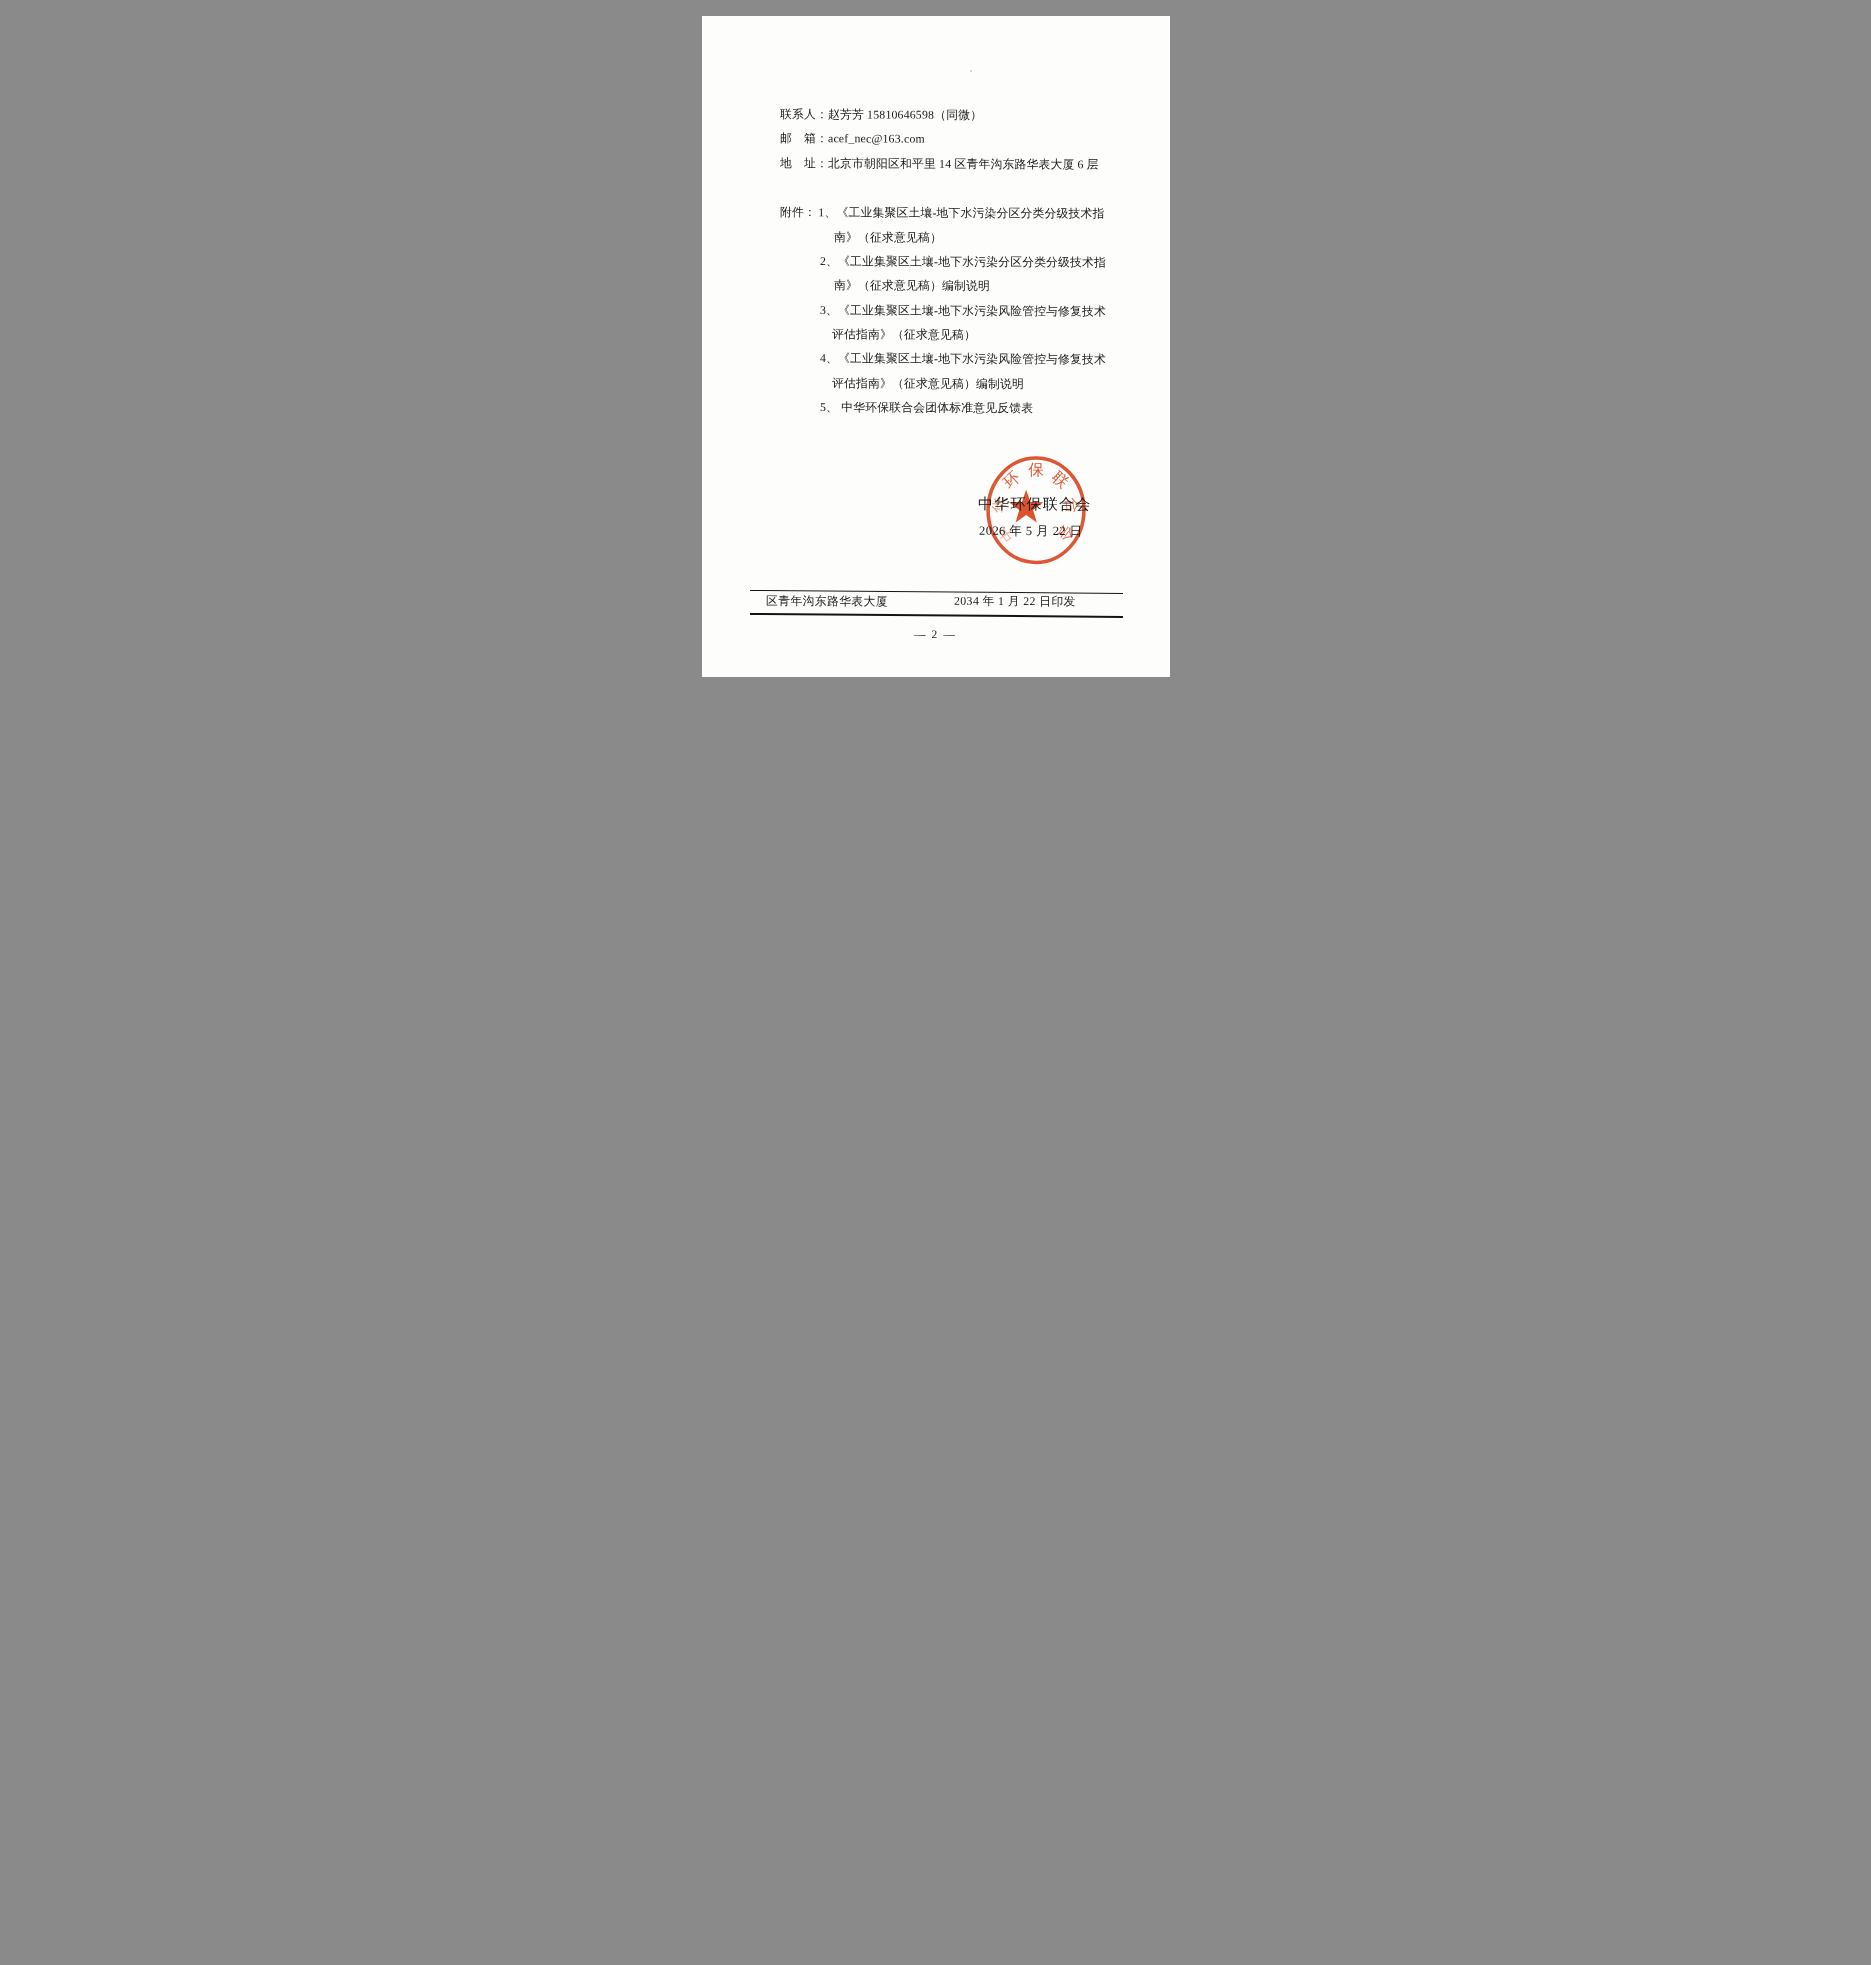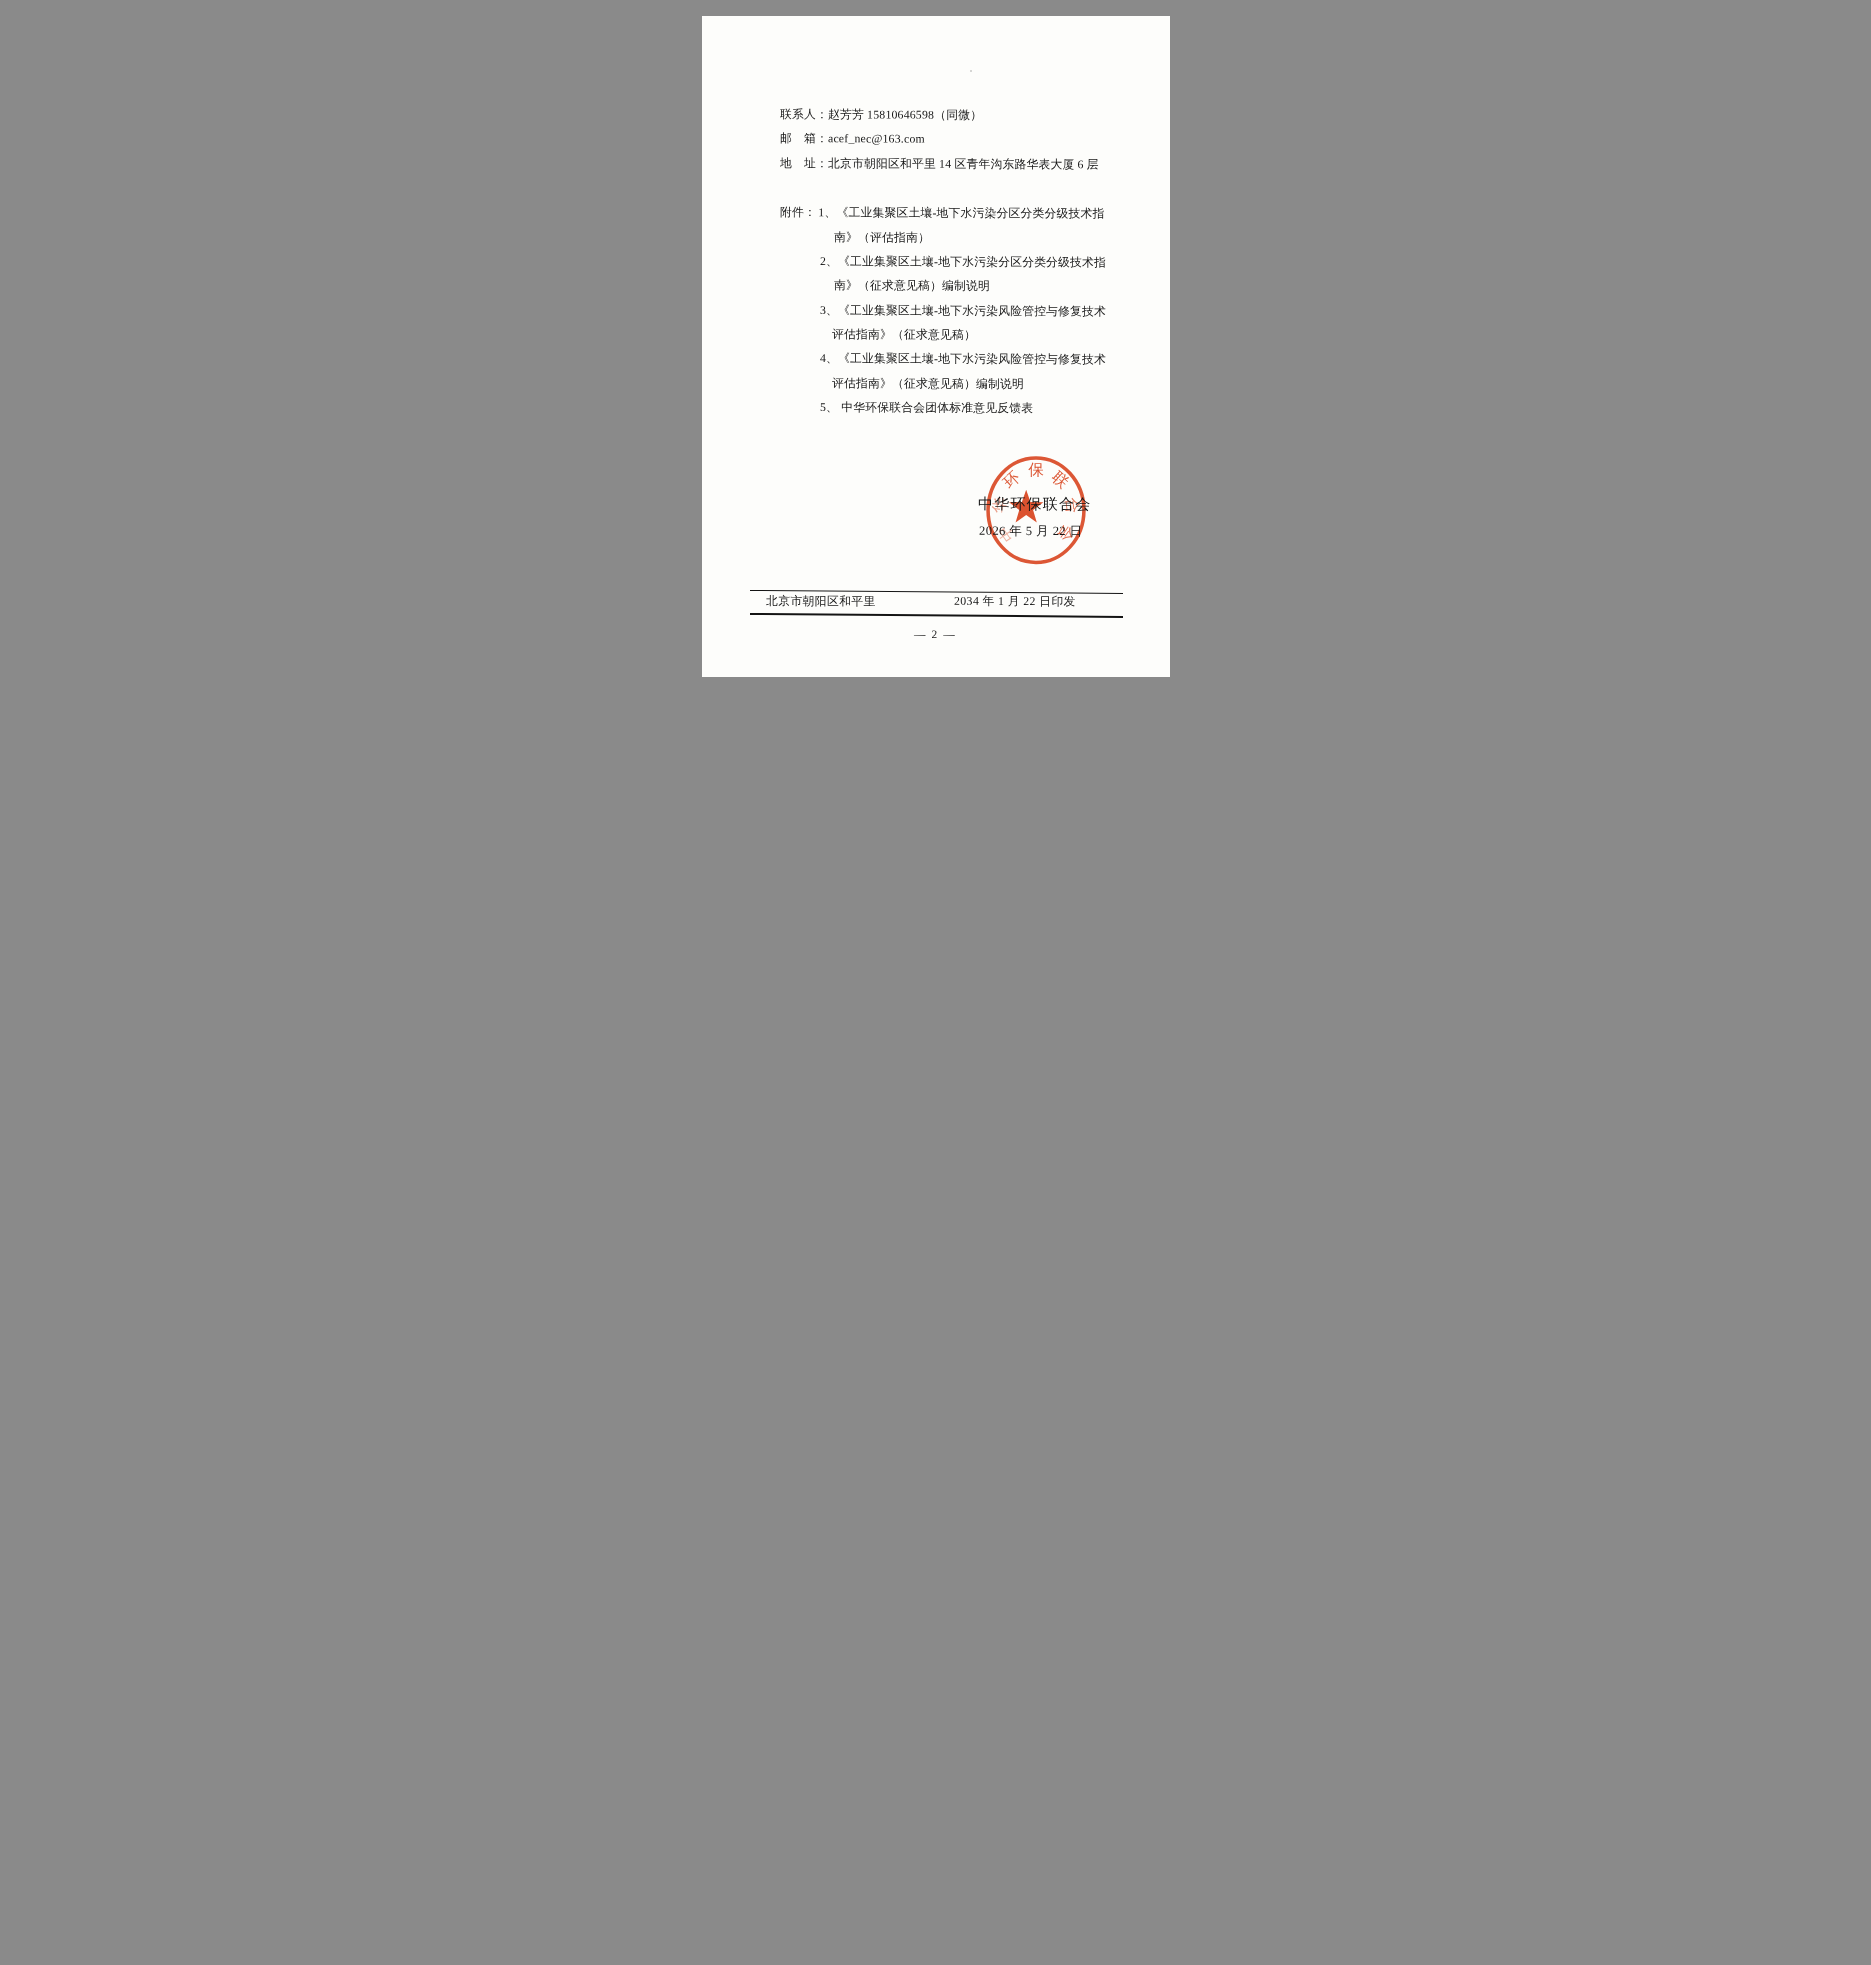--- a/index.html
+++ b/index.html
@@ -74,21 +74,21 @@
 
   <div class="speck"></div>
 
   <div class="line" style="left:78px;top:92px">联系人：赵芳芳 15810646598（同微）</div>
   <div class="line" style="left:78px;top:116px">邮　箱：acef_nec@163.com</div>
   <div class="line" style="left:78px;top:141px">地　址：北京市朝阳区和平里 14 区青年沟东路华表大厦 6 层</div>
 
   <div class="line" style="left:78px;top:190px">
     <span class="att-label">附件：</span><span>1、《工业集聚区土壤-地下水污染分区分类分级技术指</span>
   </div>
-  <div class="line" style="left:132px;top:215px">南》（评估指南）</div>
+  <div class="line" style="left:132px;top:215px">南》（征求意见稿）</div>
   <div class="line" style="left:118px;top:239px">2、《工业集聚区土壤-地下水污染分区分类分级技术指</div>
   <div class="line" style="left:132px;top:263px">南》（征求意见稿）编制说明</div>
   <div class="line" style="left:118px;top:288px">3、《工业集聚区土壤-地下水污染风险管控与修复技术</div>
   <div class="line" style="left:130px;top:312px">评估指南》（征求意见稿）</div>
   <div class="line" style="left:118px;top:336px">4、《工业集聚区土壤-地下水污染风险管控与修复技术</div>
   <div class="line" style="left:130px;top:361px">评估指南》（征求意见稿）编制说明</div>
   <div class="line" style="left:118px;top:385px">5、 中华环保联合会团体标准意见反馈表</div>
 
   <svg class="seal" viewBox="-140 -150 280 300">
     <ellipse cx="0" cy="3" rx="122" ry="133" fill="none" stroke="#d8451f" stroke-width="9" opacity="0.9"></ellipse>
@@ -101,19 +101,19 @@
       <text transform="translate(62.5,-74.7) rotate(41.7)" dominant-baseline="central" opacity="0.9">联</text>
       <text transform="translate(93.4,-9.1) rotate(83.3)" dominant-baseline="central" opacity="0.72">合</text>
       <text transform="translate(77,62.7) rotate(125)" dominant-baseline="central" opacity="0.78">会</text>
     </g>
   </svg>
 
   <div class="sig sig-org">中华环保联合会</div>
   <div class="sig sig-date">2026 年 5 月 22 日</div>
 
   <div class="rule rule-thin"></div>
-  <div class="footer-text footer-office">北京市朝阳区和平里</div>
+  <div class="footer-text footer-office">区青年沟东路华表大厦</div>
   <div class="footer-text footer-date">2034 年 1 月 22 日印发</div>
   <div class="rule rule-thick"></div>
   <div class="page-num">— 2 —</div>
 
 </div>
 
 
 </body></html>

